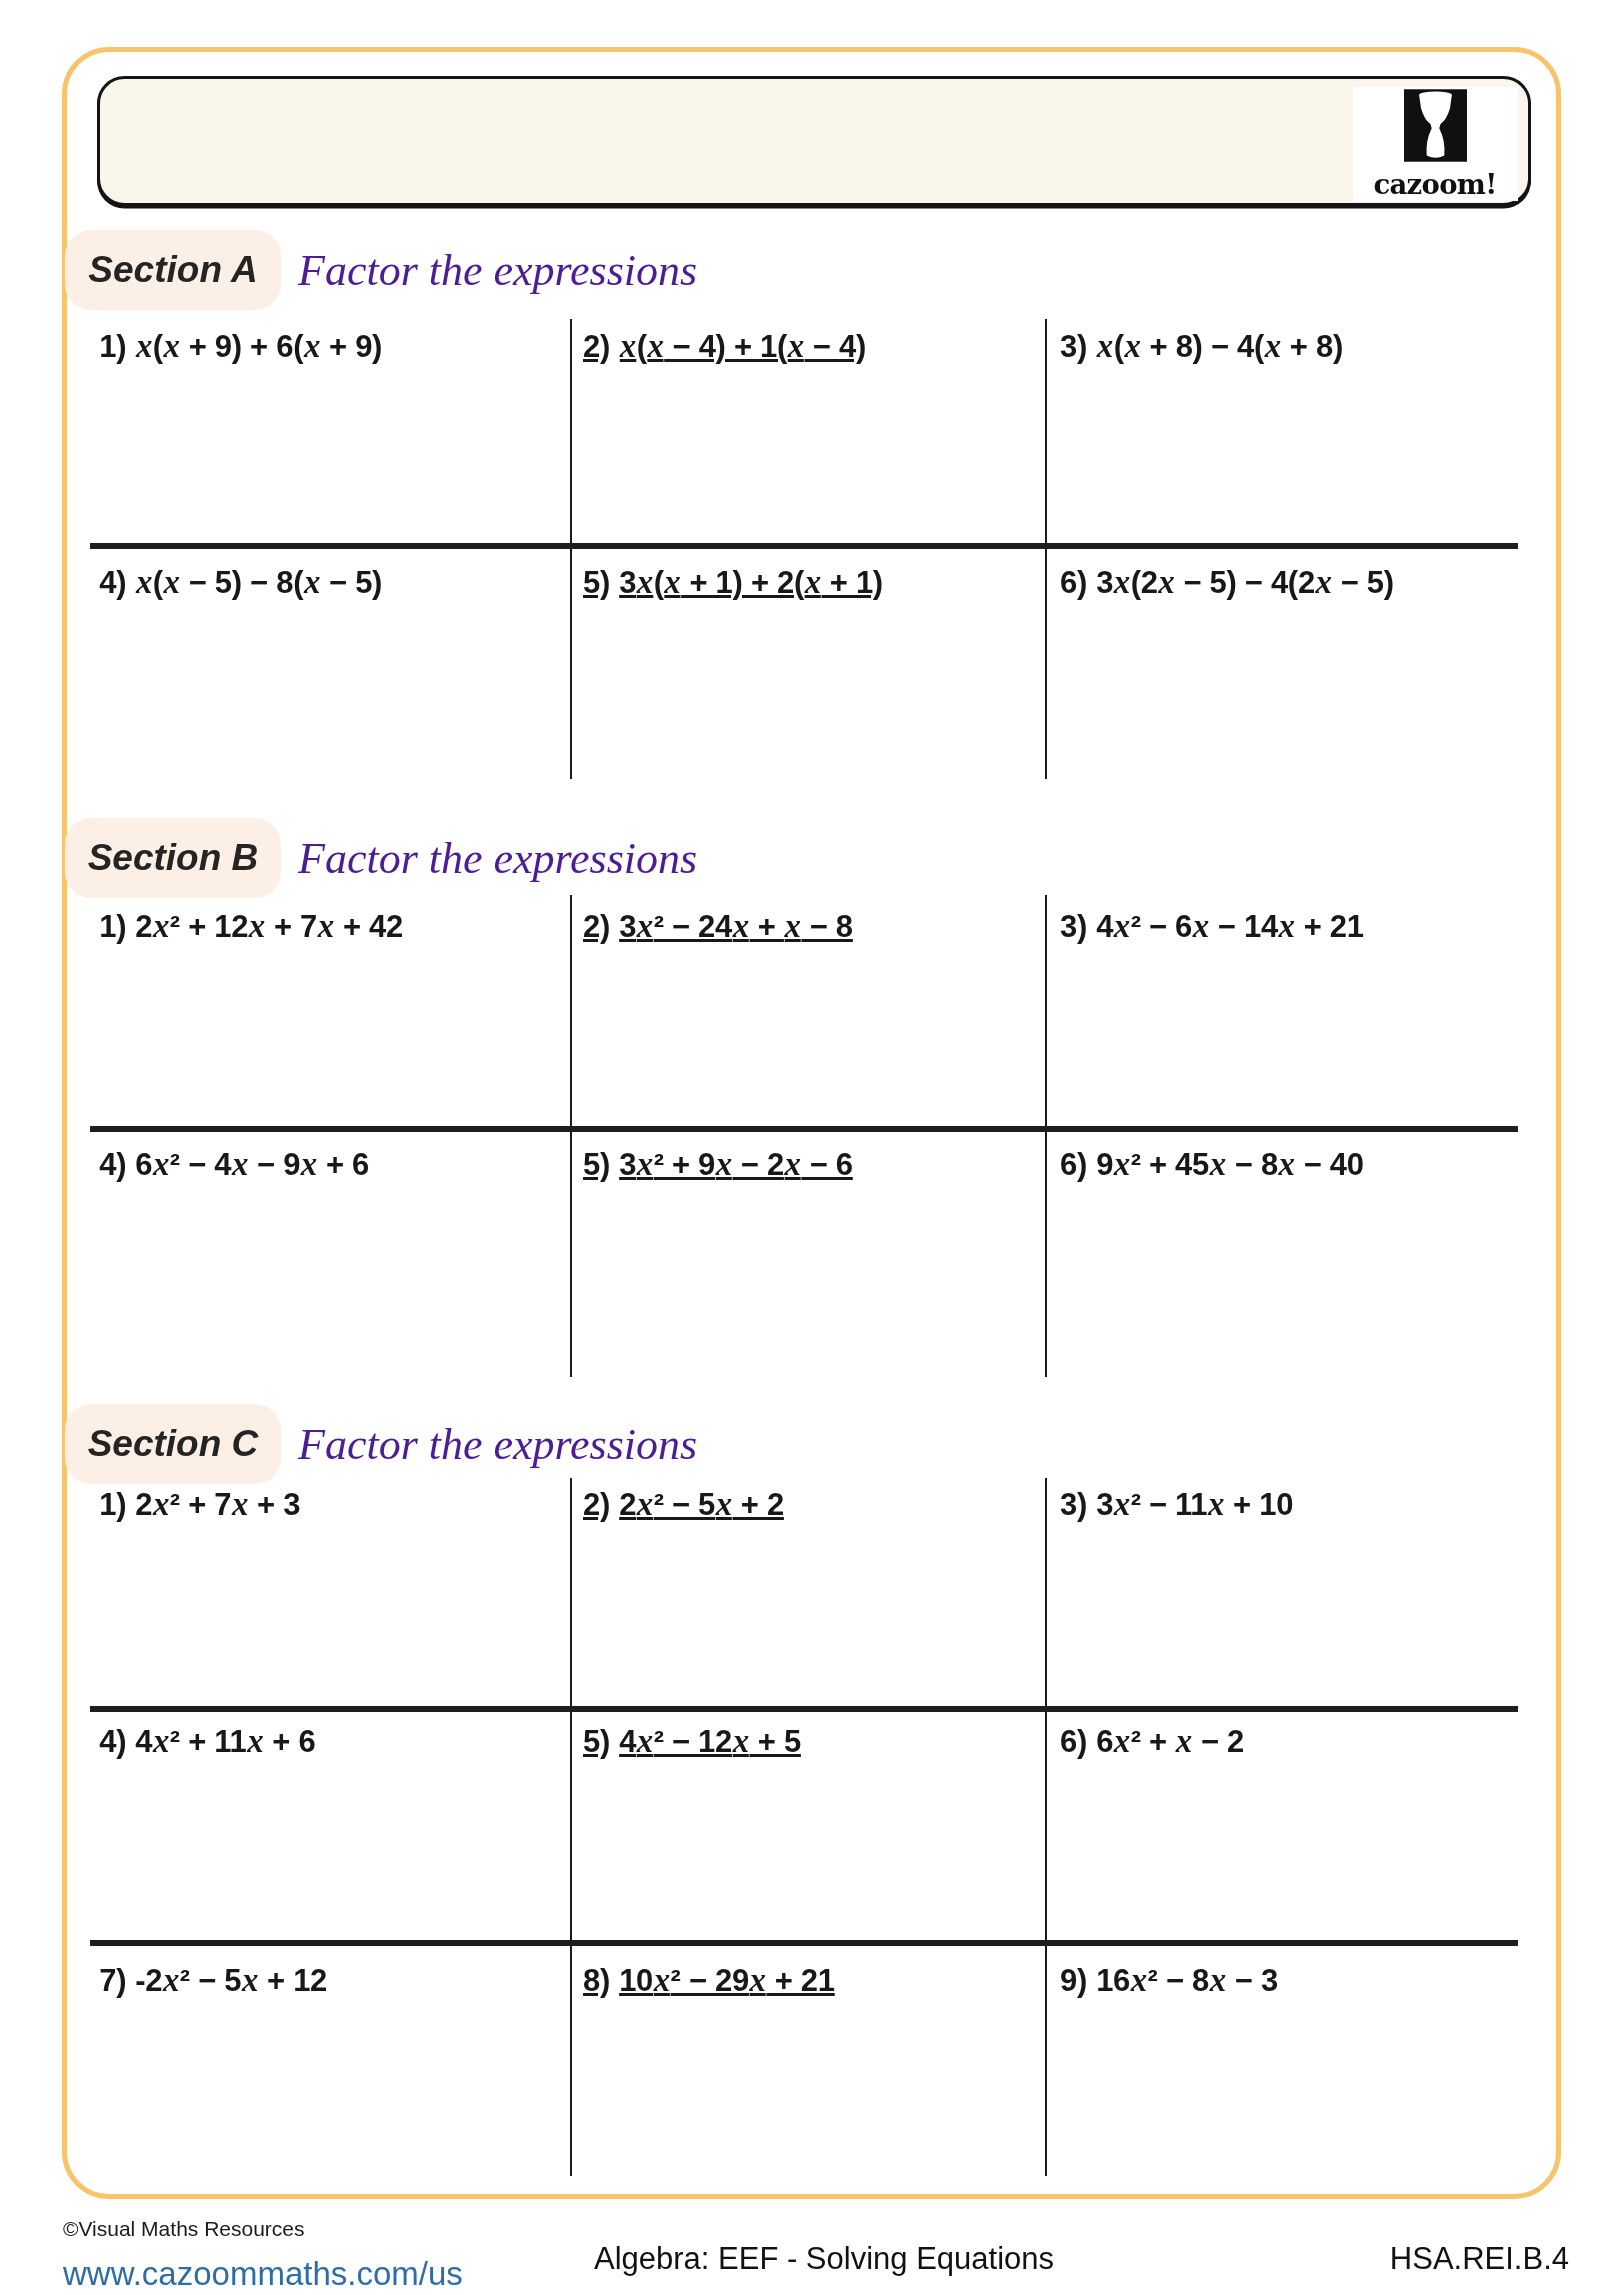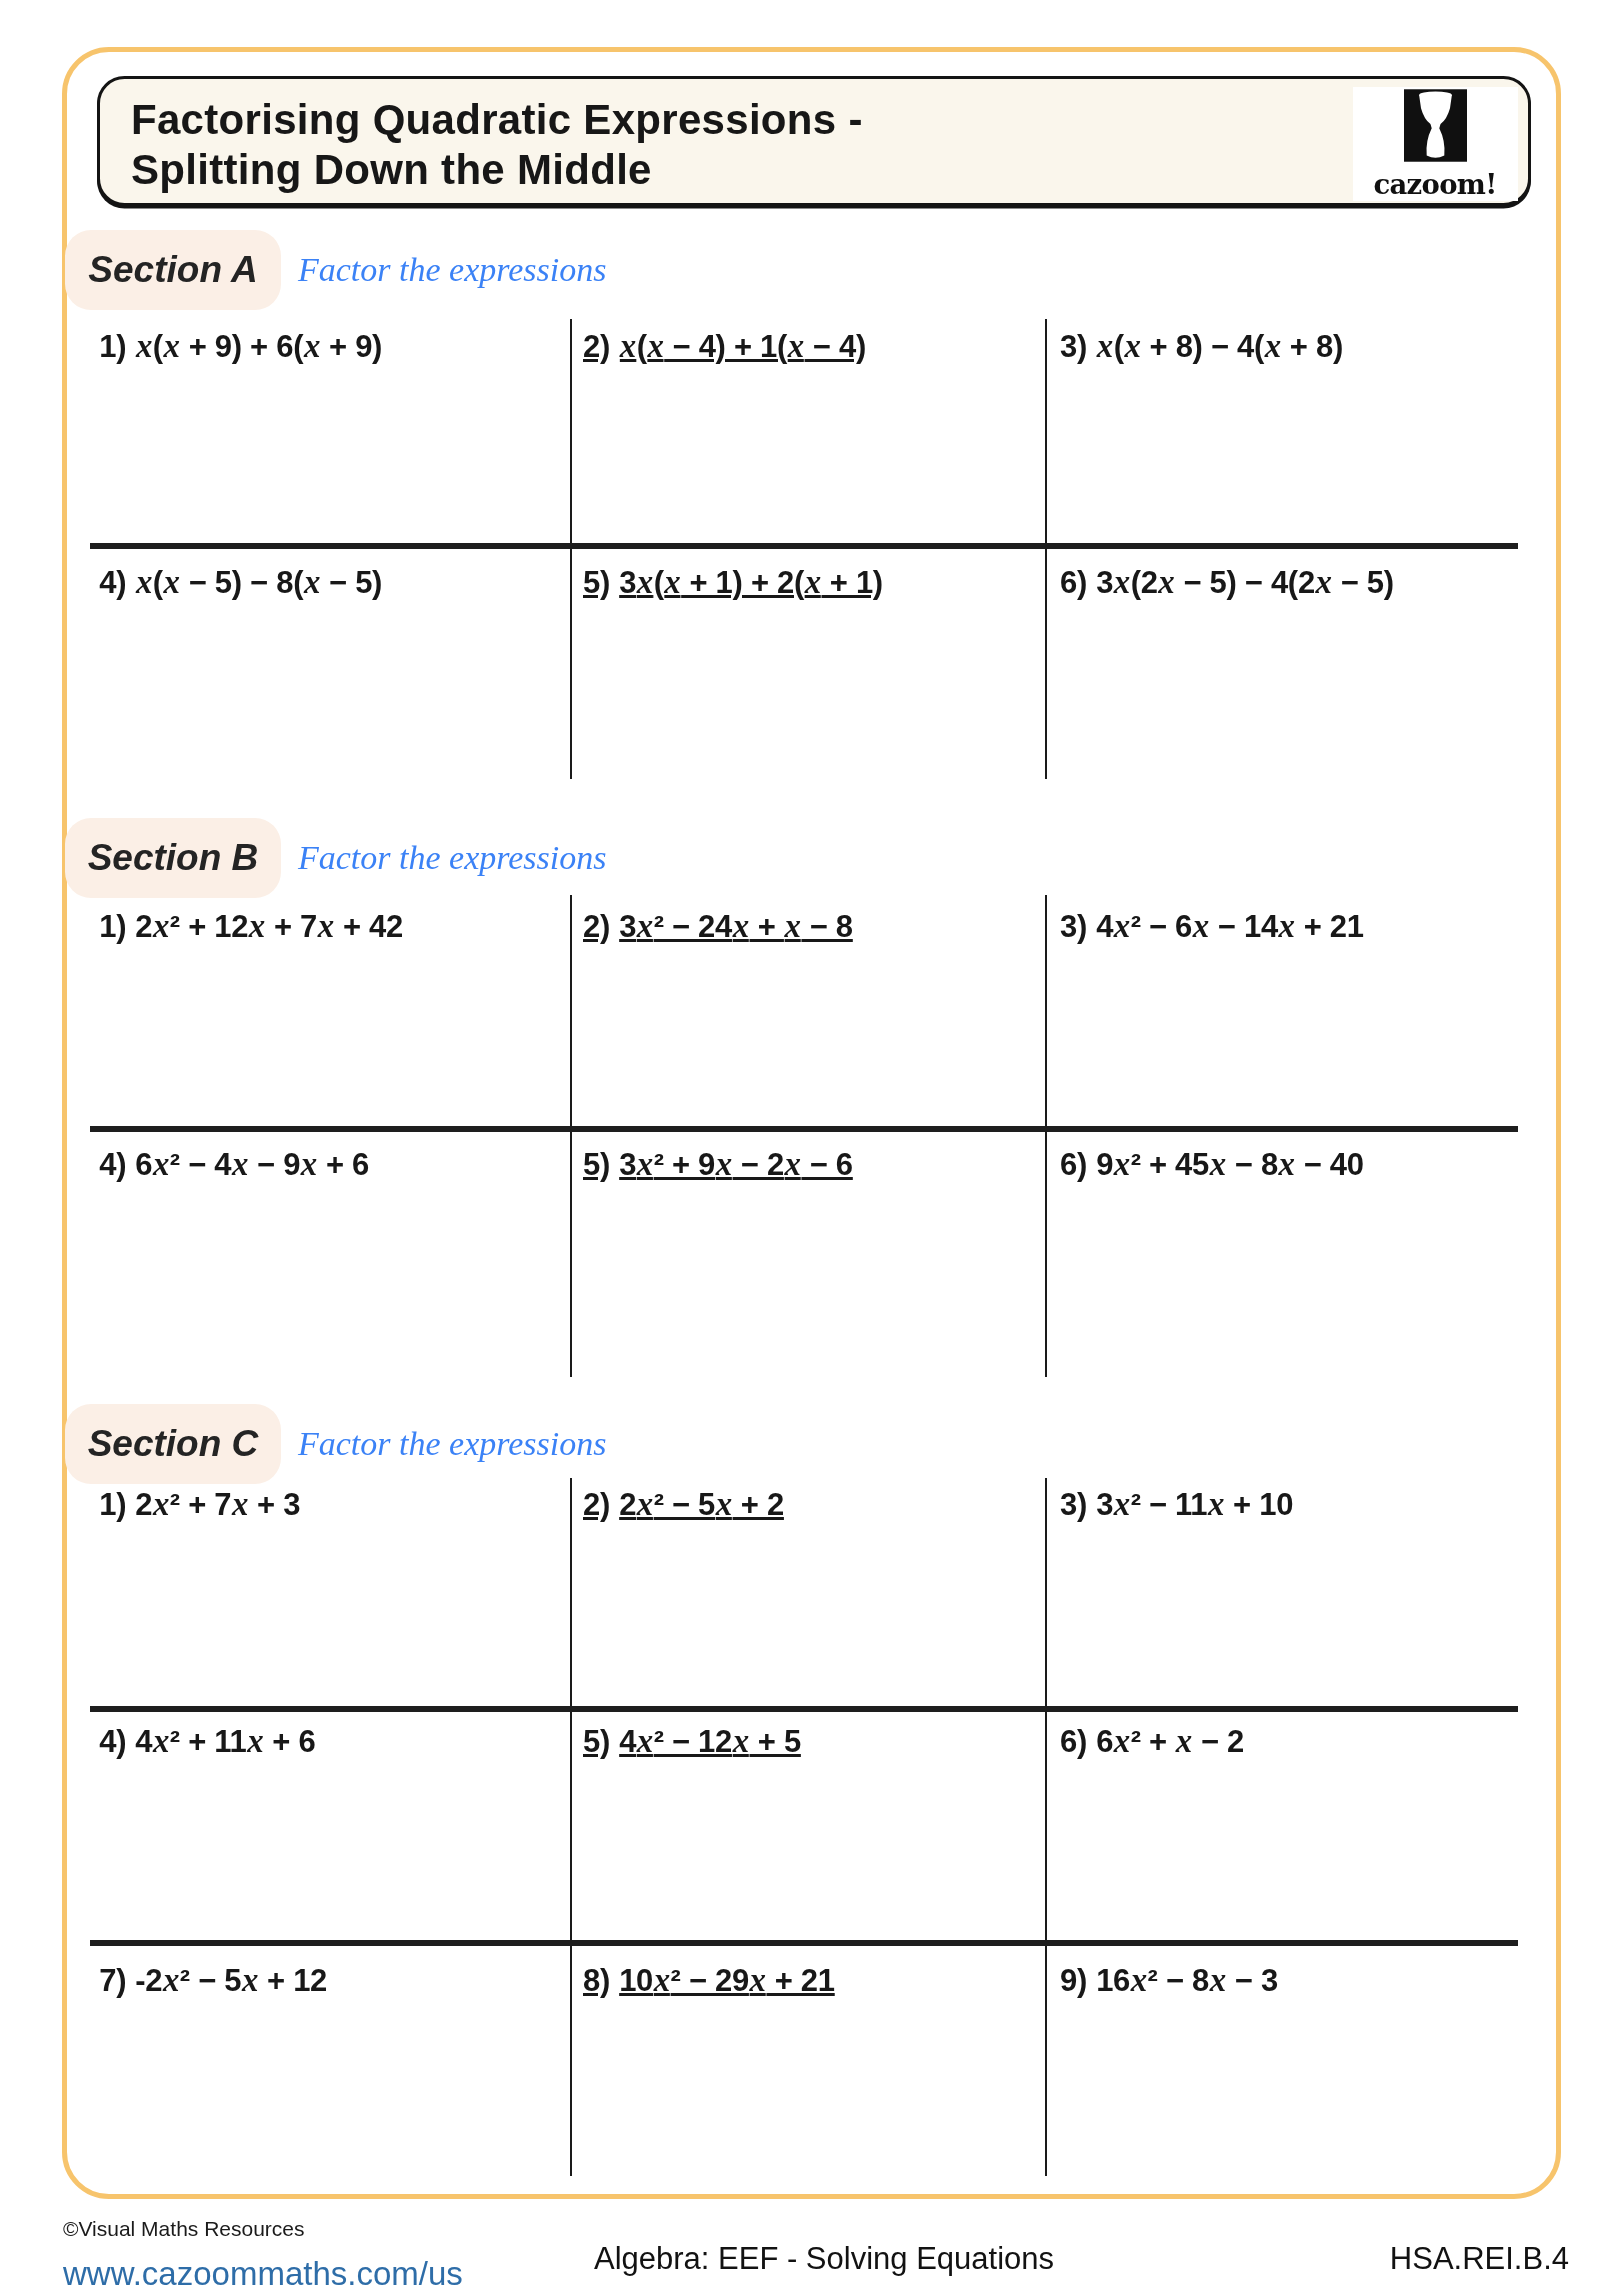--- a/index.html
+++ b/index.html
@@ -40,21 +40,21 @@
   }
   
   .section-label{
     position:absolute;left:65px;width:216px;height:80px;background:var(--label_bg);
     border-radius:26px;display:flex;align-items:center;justify-content:center;
     font-family:Liberation Sans, sans-serif;font-weight:700;font-style:italic;
     font-size:37px;color:#242424;
   }
   .instruction{
     position:absolute;left:298px;height:80px;display:flex;align-items:center;
-    font-family:"Liberation Serif",serif;font-style:italic;font-size:34px;color:#3b82f6;
+    font-family:"Liberation Serif",serif;font-style:italic;font-size:44px;color:#4c1d95;
   }
   
   .grid{position:absolute;left:90px;width:1428px;}
   .vline{position:absolute;top:0;bottom:0;width:2px;background:#1a1a1a;}
   .vline.v1{left:480px;} .vline.v2{left:955px;}
   .hline{position:absolute;left:0;width:100%;height:5.9px;background:#1e1e1e;}
   .cell{
     position:absolute;font-size:31px;font-weight:700;letter-spacing:-0.3px;
     white-space:nowrap;color:#181818;
   }
@@ -86,24 +86,20 @@
   }
   .footer-center{position:absolute;left:0;right:0;top:2241px;text-align:center;font-size:31px;color:#121212;padding-left:25px;}
   .footer-code{position:absolute;right:54px;top:2241px;font-size:31px;color:#121212;}
 </style>
 </head>
 <body>
 
 <div class="page-border"></div>
 
 <div class="title-box">
-  <div class="title-text">
-    <div>Factorising Quadratic Expressions -</div>
-    <div>Splitting Down the Middle</div>
-  </div>
   <div class="logo">
     <svg viewBox="0 0 100 115" xmlns="http://www.w3.org/2000/svg">
       <rect x="0" y="0" width="100" height="115" fill="#101010"></rect>
       <path d="M24,9 L76,9 L73,30 Q68,48 58,55 L56,62 Q66,82 64,105 Q50,112 36,105 Q34,82 44,62 L42,55 Q32,48 27,30 Z" fill="#fff"></path>
       <ellipse cx="50" cy="9" rx="26" ry="5.5" fill="#fff"></ellipse>
     </svg>
     <div class="logo-word">cazoom!</div>
   </div>
 </div>
 

